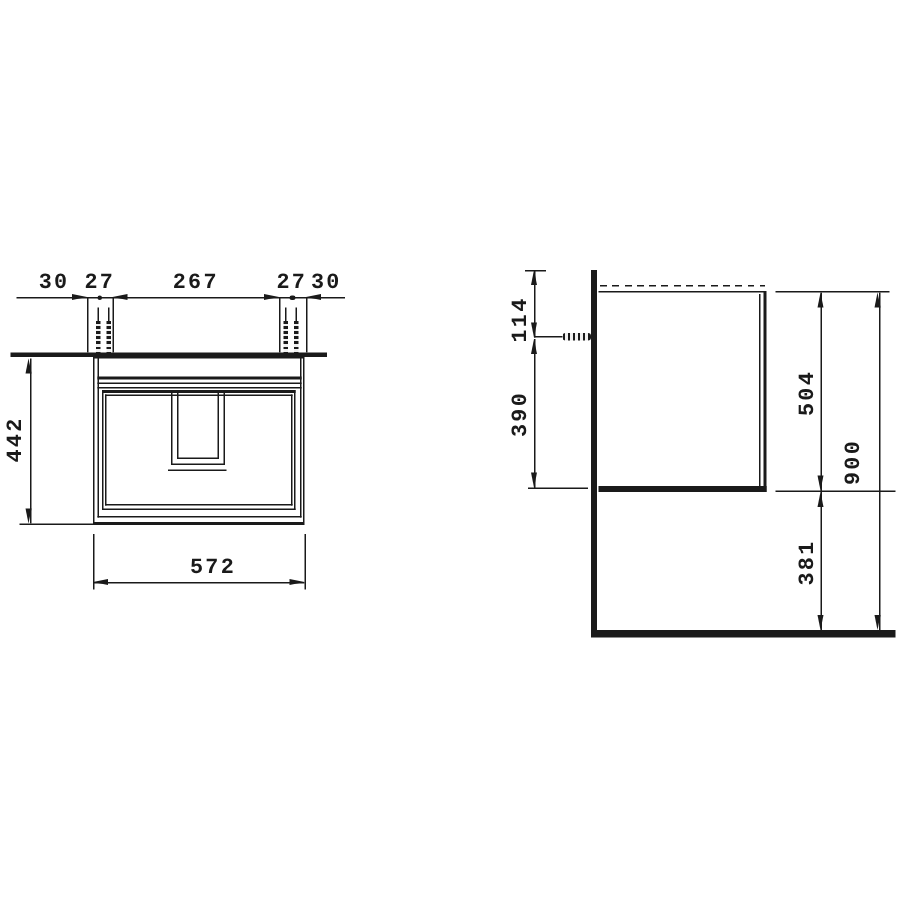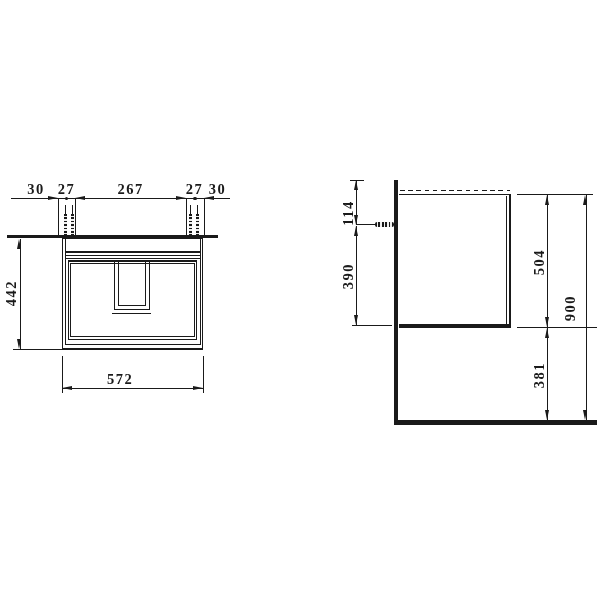--- a/index.html
+++ b/index.html
@@ -1,19 +1,19 @@
 <!DOCTYPE html>
 <html><head>
 <meta charset="utf-8">
 <style>
   :root{ --ink:#1a1a1a; --bg:#ffffff; }
   html,body{ margin:0; padding:0; background:#fff; }
   #canvas{
     position:relative; width:600px; height:600px; background:var(--bg);
-    font-family:Liberation Serif, serif; color:var(--ink); overflow:hidden;
+    font-family:Liberation Mono, monospace; color:var(--ink); overflow:hidden;
   }
   .ln{ position:absolute; background:var(--ink); }
   .bx{ position:absolute; border:0 solid var(--ink); box-sizing:border-box; background:transparent; }
   .ar{ position:absolute; width:0; height:0; }
   .ar.r{ border-top:2.6px solid transparent; border-bottom:2.6px solid transparent; border-left:10px solid var(--ink); }
   .ar.l{ border-top:2.6px solid transparent; border-bottom:2.6px solid transparent; border-right:10px solid var(--ink); }
   .ar.u{ border-left:2.6px solid transparent; border-right:2.6px solid transparent; border-bottom:10px solid var(--ink); }
   .ar.d{ border-left:2.6px solid transparent; border-right:2.6px solid transparent; border-top:10px solid var(--ink); }
   .dot{ position:absolute; width:3.6px; height:3.6px; border-radius:50%; background:var(--ink); }
   .hlbl{ position:absolute; font-size:14.5px; font-weight:700; letter-spacing:1.5px; line-height:1;
@@ -78,21 +78,21 @@
     <div class="ar u" style="left:17.45px;top:238.6px;"></div>
     <div class="ar d" style="left:17.45px;top:339px;"></div>
     <div class="ln" style="left:13px;top:348.7px;width:49.2px;height:1.1px;"></div>
     <div class="vlbl" style="left:10.5px;top:293px;">442</div>
 
     <div class="ln" style="left:61.6px;top:356px;width:1.1px;height:37.3px;"></div>
     <div class="ln" style="left:202.6px;top:356px;width:1.1px;height:37.3px;"></div>
     <div class="ln" style="left:62px;top:387.8px;width:141.4px;height:1.1px;"></div>
     <div class="ar l" style="left:62.3px;top:385.75px;"></div>
     <div class="ar r" style="left:193.2px;top:385.75px;"></div>
-    <div class="hlbl" style="left:120px;top:371.5px;">572</div>
+    <div class="hlbl" style="left:142px;top:371.5px;">572</div>
   </div>
 
   <div>
 
     <div class="ln" style="left:393.6px;top:180px;width:4.9px;height:240px;"></div>
     <div class="ln" style="left:393.6px;top:420px;width:203.4px;height:4.9px;"></div>
 
     <div class="dashed" style="left:399.5px;top:190px;width:110.9px;height:1.3px;"></div>
 
     <div class="ln" style="left:398.5px;top:194.3px;width:111.9px;height:1.2px;"></div>

